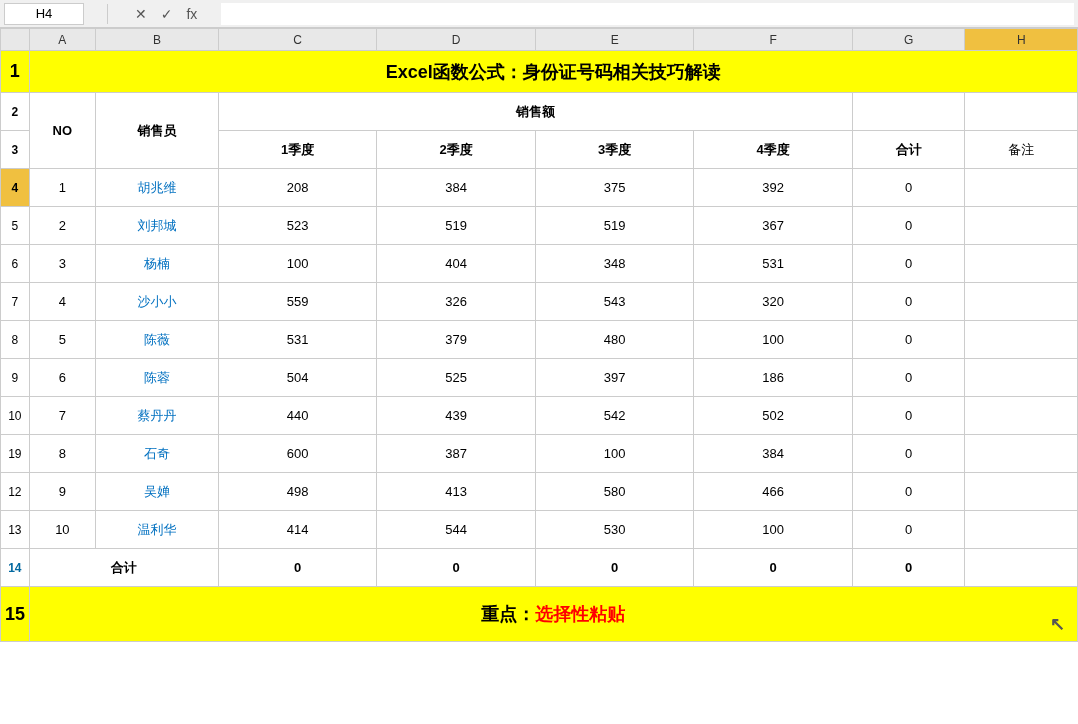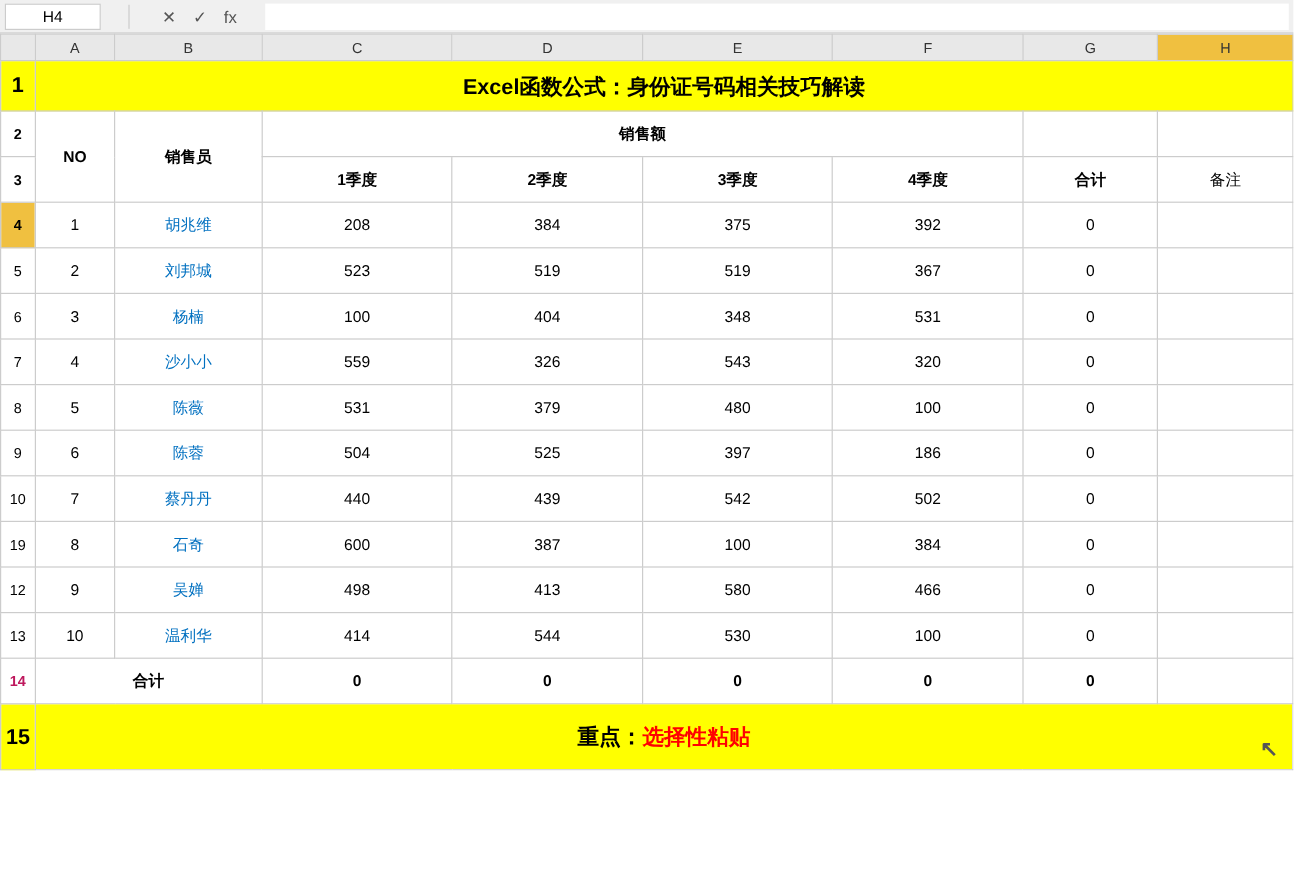--- a/index.html
+++ b/index.html
@@ -79,21 +79,21 @@
       color: #333;
       height: 22px;
     }
 
     
     .row-num {
       background: #e8e8e8;
       border: 1px solid #ccc;
       text-align: center;
       font-size: 12px;
-      color: #be185d;
+      color: #0369a1;
       width: 28px;
       min-width: 28px;
     }
 
     td, th {
       border: 1px solid #ccc;
       font-size: 13px;
       height: 38px;
       padding: 2px 4px;
     }

